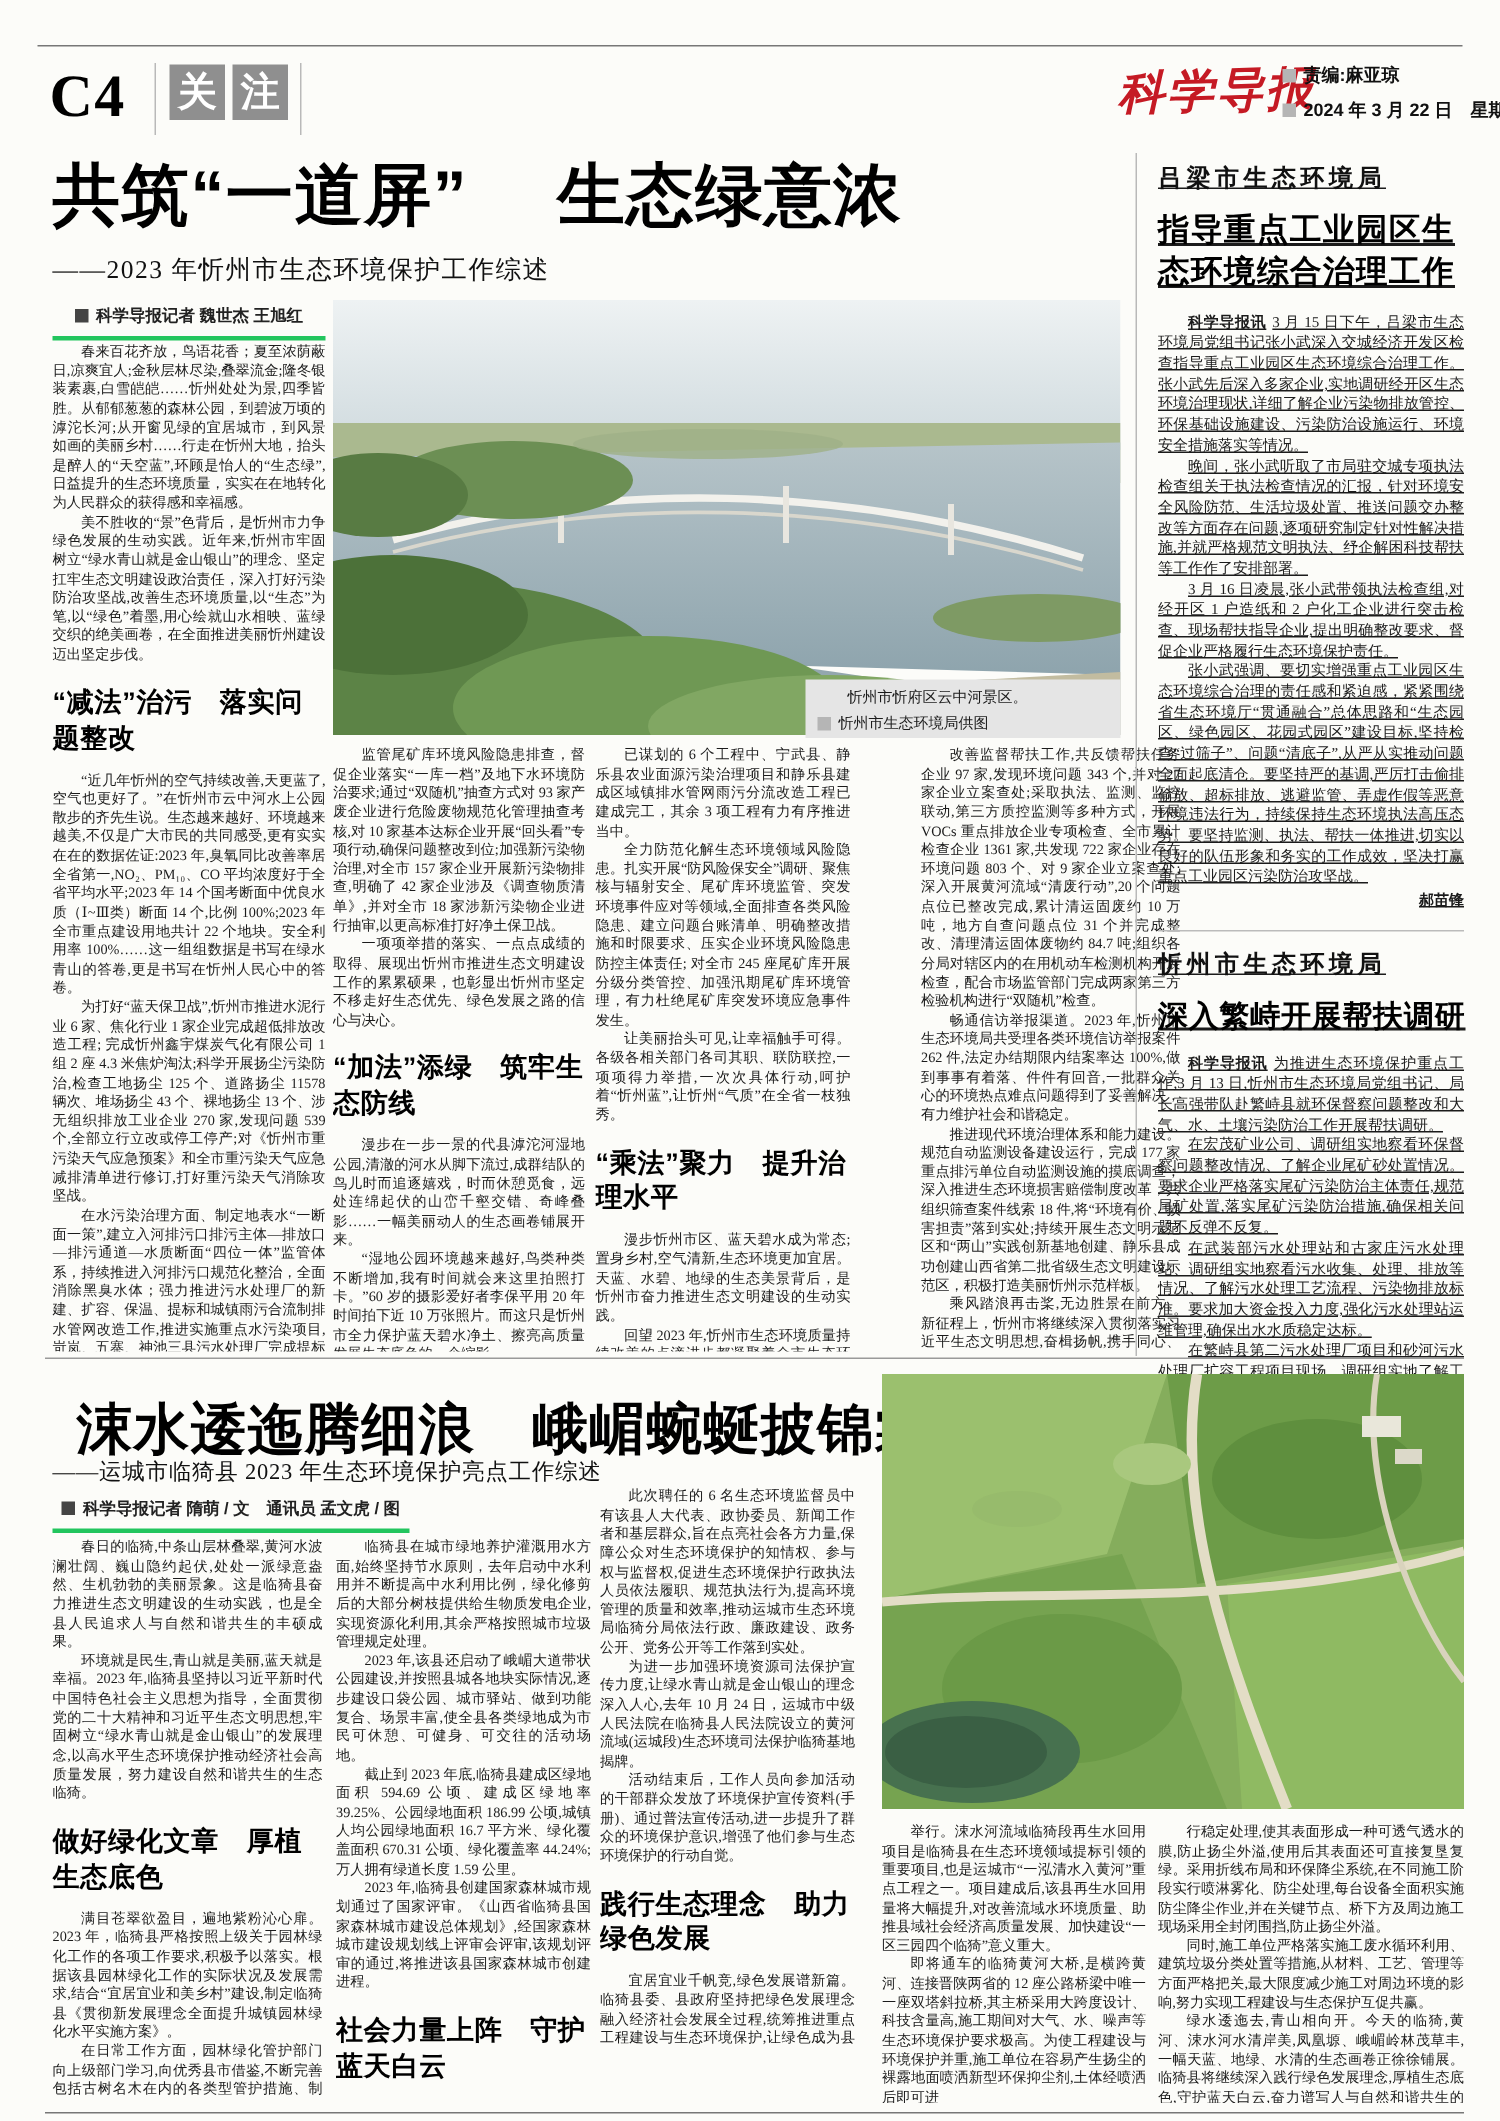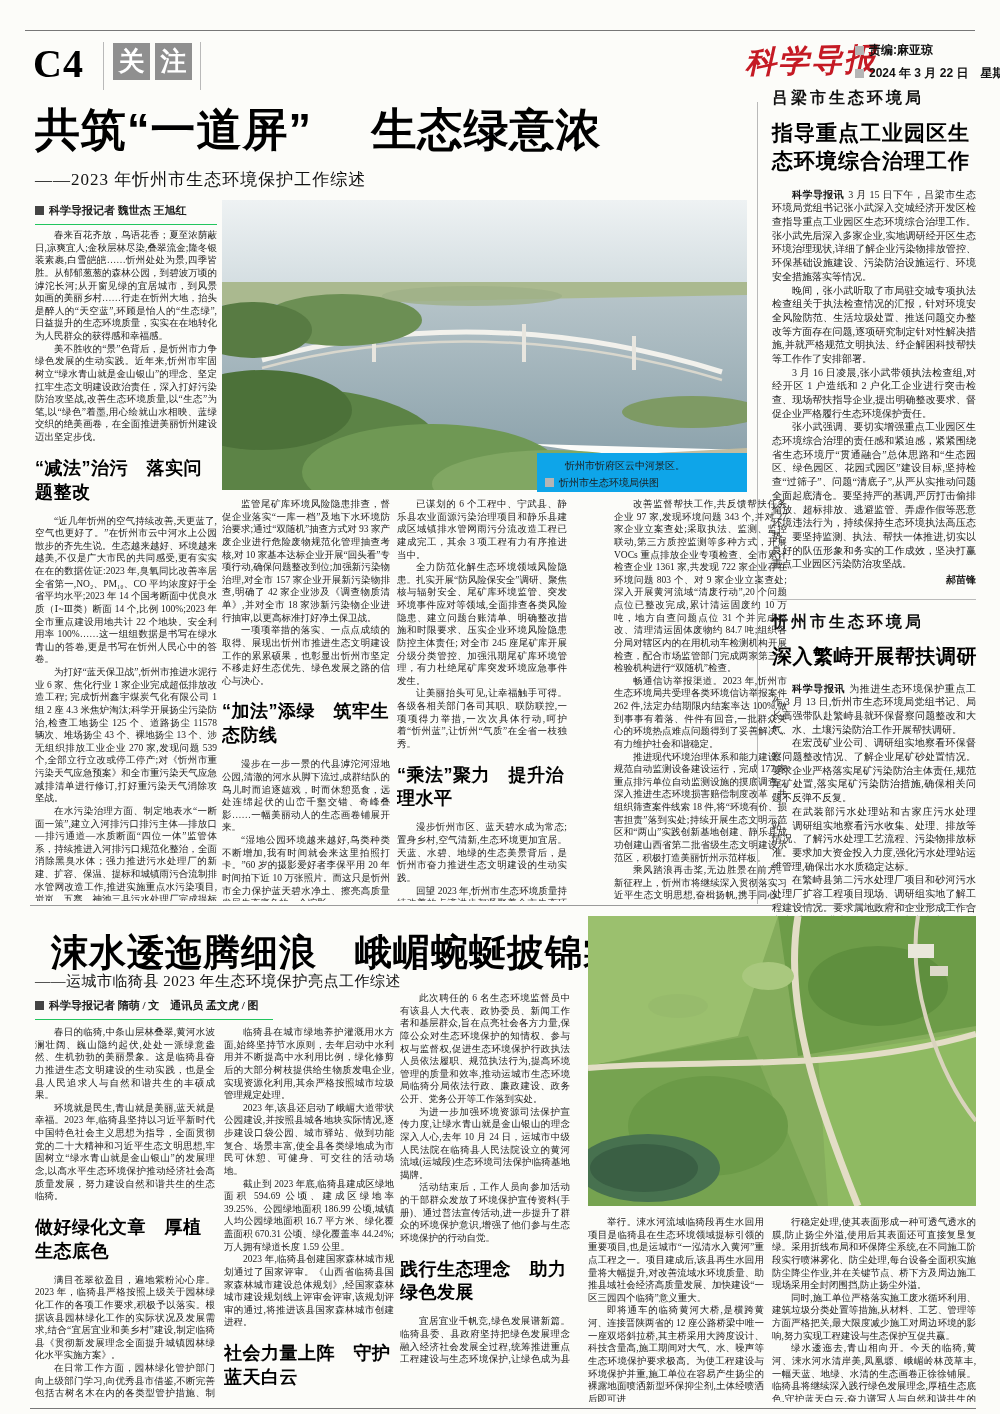--- a/index.html
+++ b/index.html
@@ -28,36 +28,36 @@
   .col{position:absolute;overflow:hidden;font-size:9.5px;line-height:1.33;}
   .subhead{font-family:"Liberation Sans",sans-serif;font-weight:bold;font-size:18px;letter-spacing:.5px;
            margin:13px 0 10px;color:#000;}
   .lead{font-family:"Liberation Sans",sans-serif;margin-right:4px;}
   .sig{margin:2px 0 0;text-align:right;font-weight:bold;font-family:"Liberation Sans",sans-serif;}
 
   
   .h-main{position:absolute;left:35px;top:100px;width:712px;margin:0;font-family:"Liberation Sans",sans-serif;
           font-weight:bold;font-size:45px;letter-spacing:1px;color:#000;white-space:nowrap;}
   .deck-main{position:absolute;left:35px;top:168px;font-size:17px;letter-spacing:1px;color:#111;}
-  .byline{position:absolute;display:flex;align-items:center;font-family:Liberation Serif, serif;
-          font-weight:bold;font-size:11px;color:#222;border-bottom:1px solid #22c55e;padding-bottom:6px;}
+  .byline{position:absolute;display:flex;align-items:center;font-family:Liberation Sans, sans-serif;
+          font-weight:bold;font-size:11px;color:#222;border-bottom:3px solid #22c55e;padding-bottom:6px;justify-content:center;}
   .byline-main{left:35px;top:203px;width:182px;}
   .photo1{position:absolute;left:222px;top:200px;width:525px;height:290px;margin:0;}
   .photo1 svg{display:block;width:100%;height:100%;}
-  .caption{position:absolute;right:0;bottom:-2px;width:198px;background:#0ea5e9;padding:5px 4px 2px 8px;font-size:10px;line-height:1.5;}
+  .caption{position:absolute;right:0;bottom:-2px;width:198px;background:#e5e5e5;padding:5px 4px 2px 8px;font-size:10px;line-height:1.5;}
   .cap-text{margin:0;text-indent:2em;text-align:justify;}
   .cap-credit{margin:2px 0 0;display:flex;align-items:center;font-family:"Liberation Sans",sans-serif;}
   .c1{left:35px;top:229px;width:182px;height:672px;}
   .c2{left:222px;top:498px;width:168px;height:403px;}
   .c3{left:397px;top:498px;width:170px;height:403px;}
   .c4{left:574px;top:498px;width:173px;height:403px;margin-left:40px;}
 
   
   .side-vdiv{left:757px;top:102px;height:802px;}
-  .sidebar{position:absolute;left:772px;top:86px;width:204px;}
+  .sidebar{position:absolute;left:772px;top:107px;width:204px;text-decoration:underline;}
   .kicker{font-size:16px;letter-spacing:3px;font-weight:bold;color:#111;margin:2px 0 10px;}
   .side-hl{font-family:"Liberation Sans",sans-serif;font-weight:bold;color:#000;margin:0 0 12px;}
   .side-hl.one{font-size:21px;line-height:1.35;letter-spacing:1px;}
   .side-hl.two{font-size:20px;letter-spacing:.5px;white-space:nowrap;}
   .side-body{font-size:10px;line-height:1.37;}
   .side-rule{height:1px;background:#bbb;margin:12px 0 12px;}
 
   
   .mid-rule{left:30px;top:905px;width:946px;background:#9a9a9a;}
   .h-bottom{position:absolute;left:35px;top:912px;width:545px;margin:16px;font-family:"Liberation Sans",sans-serif;

